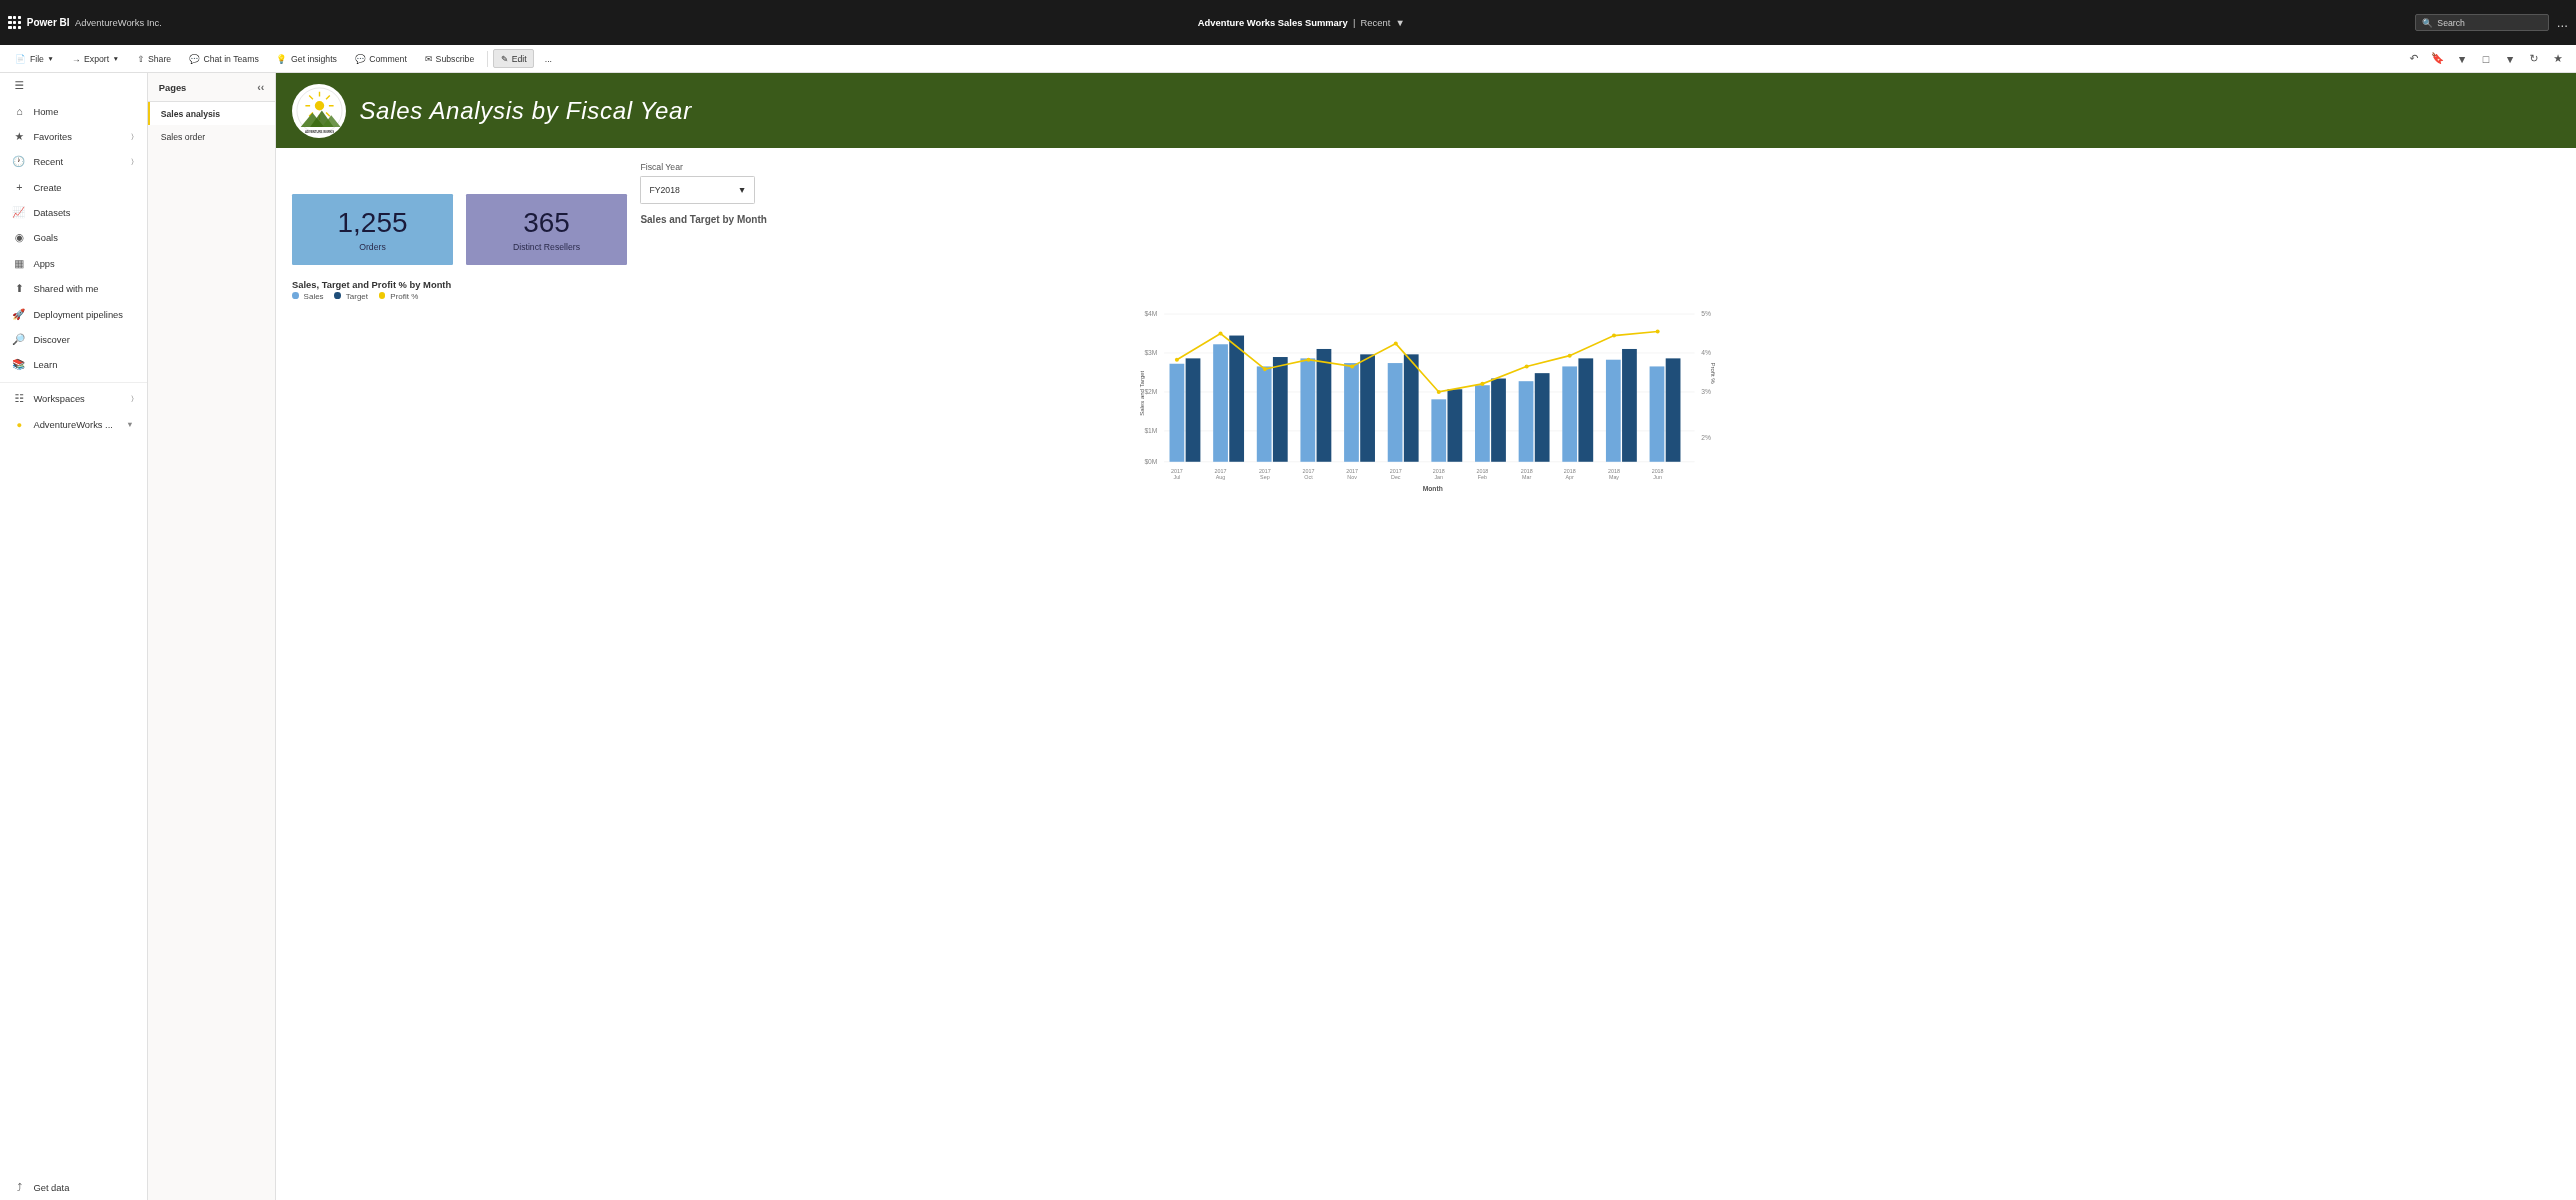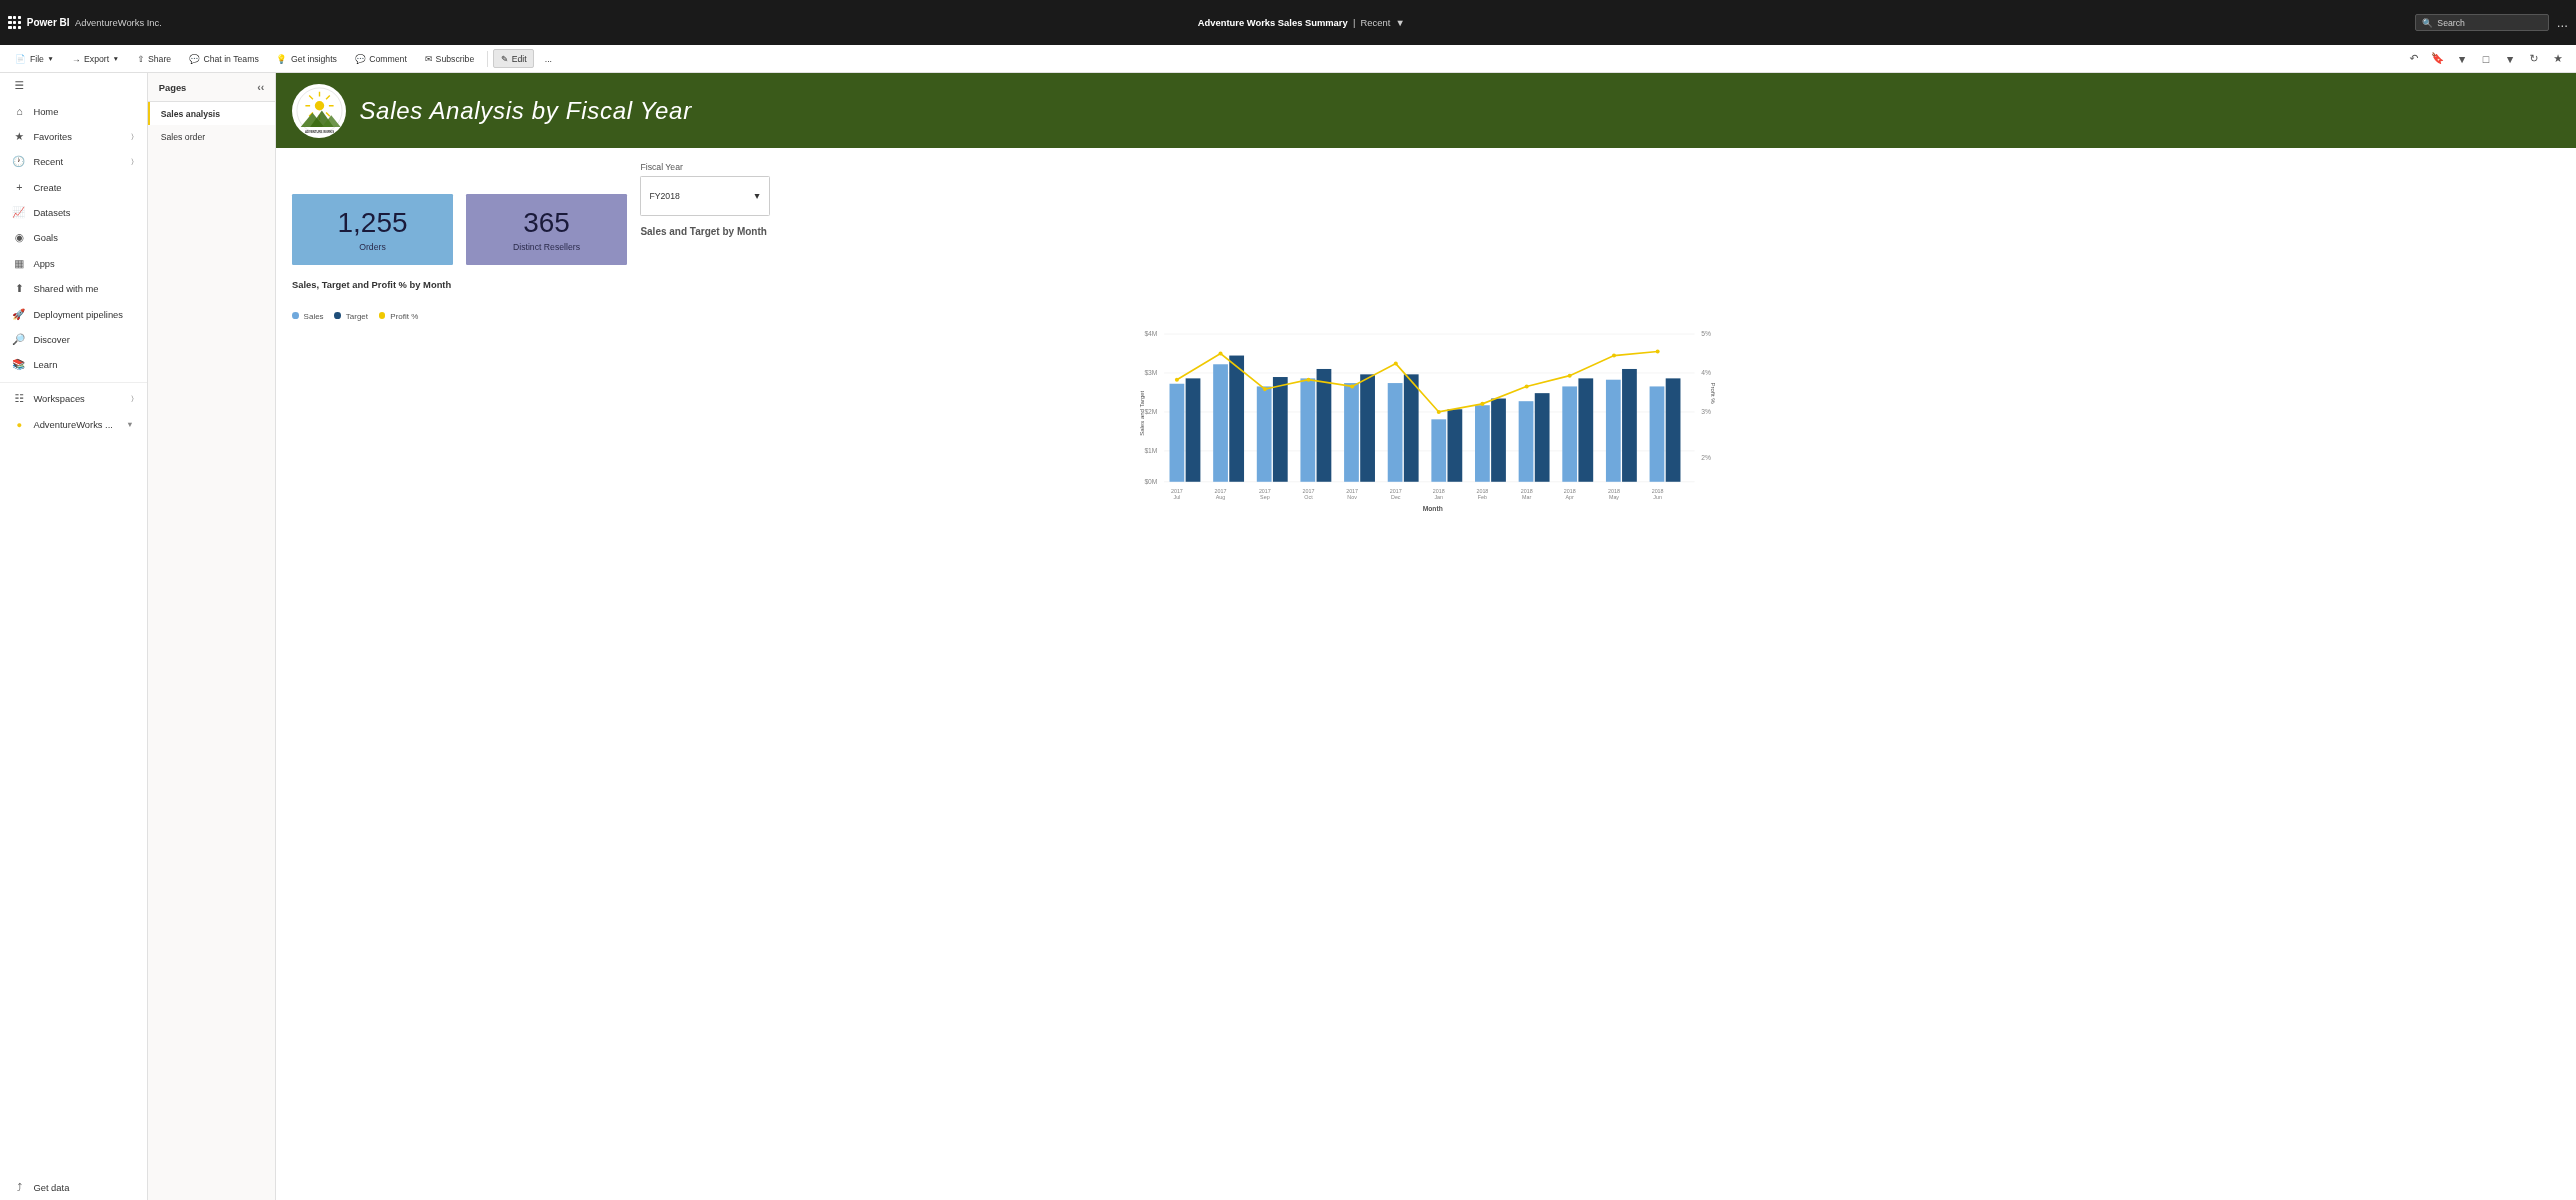--- a/index.html
+++ b/index.html
@@ -148,33 +148,33 @@
     .kpi-card.orders { background: #7ab1d9; }
     .kpi-card.resellers { background: #9090c0; }
     .kpi-card-value { font-size: 28px; font-weight: 300; color: #1a1a3a; }
     .kpi-card-label { font-size: 8.7px; color: #2a2a4a; margin-top: 2.7px; }
 
     
     .fiscal-target-panel { flex: 1; }
     .fiscal-year-label { font-size: 8.7px; color: #555; margin-bottom: 4px; }
     .fiscal-year-dropdown {
       display: flex; align-items: center; justify-content: space-between;
-      border: 0.7px solid #ccc; padding: 14px 8px; border-radius: 1.3px;
+      border: 0.7px solid #ccc; padding: 8px 8px; border-radius: 1.3px;
       background: #fff; cursor: pointer; font-size: 8.7px; color: #333;
-      width: 130px; margin-bottom: 10.7px;
+      width: 115px; margin-bottom: 10.7px;
     }
     .sales-target-section { }
     .sales-target-label { font-size: 10px; color: #555; margin-bottom: 5.4px; font-weight: 600; }
     .sales-target-value { font-size: 32px; font-weight: 400; color: #c00; }
     .sales-target-sub { font-size: 7.4px; color: #888; }
     .sales-sparkline { width: 134px; height: 54px; }
 
     
     .chart-section { padding: 6.7px 16px 13.4px; }
-    .chart-title { font-size: 9.4px; font-weight: 600; color: #333; margin-bottom: 22px; }
+    .chart-title { font-size: 9.4px; font-weight: 600; color: #333; margin-bottom: 2px; }
     .chart-legend { display: flex; gap: 10.7px; margin-bottom: 5.4px; font-size: 8px; color: #555; align-items: center; }
     .legend-dot { width: 6.7px; height: 6.7px; border-radius: 50%; display: inline-block; margin-right: 2.7px; }
     .chart-container { position: relative; width: 100%; height: 188px; }
 
     
     .aw-logo-svg { width: 47px; height: 47px; }
   </style>
 </head>
 <body>
 

